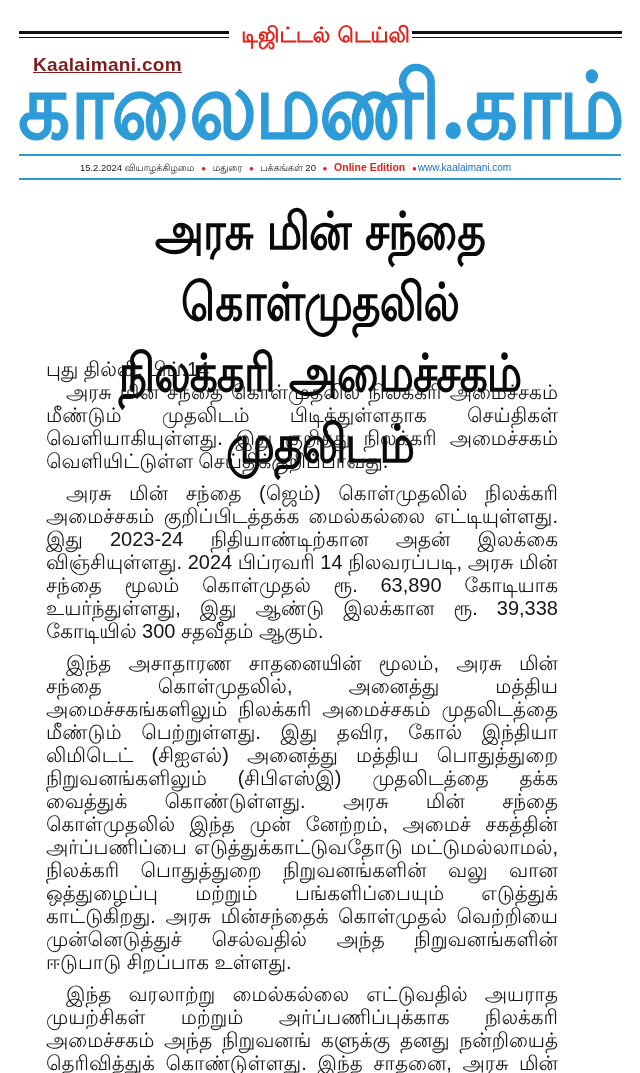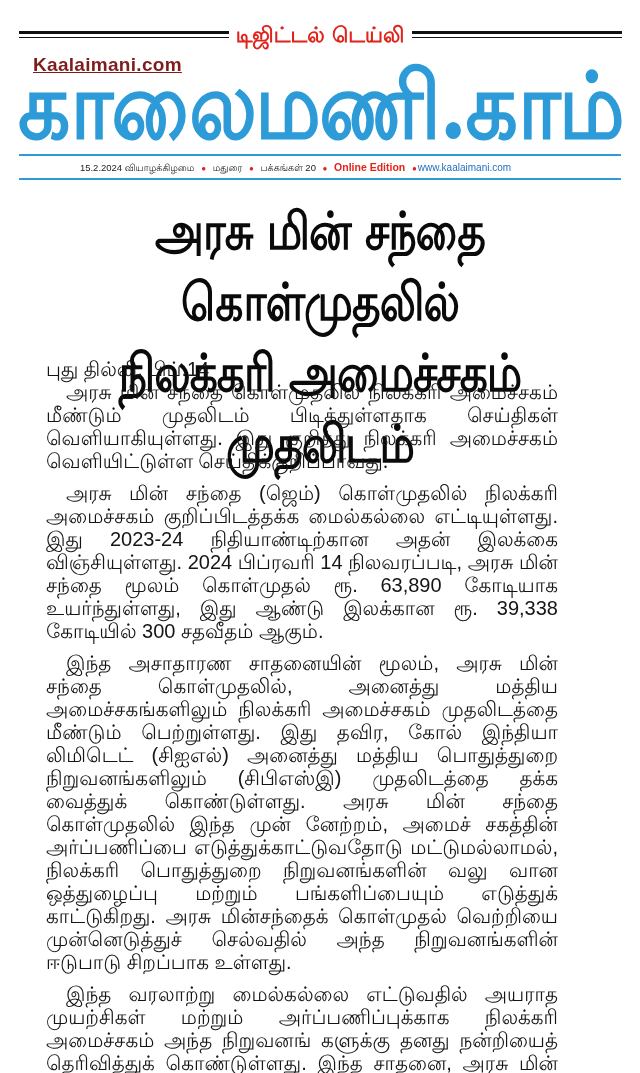--- a/index.html
+++ b/index.html
@@ -9,21 +9,21 @@
     position:relative;
   }
   .top-rule {
     position:absolute; top:31px; height:7px;
     border-top:3px solid #111; border-bottom:1.5px solid #111;
     box-sizing:border-box;
   }
   .top-rule.left { left:19px; width:210px; }
   .top-rule.right { left:412px; width:210px; }
   .tagline {
-    position:absolute; top:20px; left:230px; width:180px; text-align:center;
+    position:absolute; top:20px; left:230px; width:180px; text-align:right;
     color:#e0241b; font-weight:bold; font-size:21px; line-height:30px;
   }
   .brand-en {
     position:absolute; top:54px; left:33px;
     color:#7f1d1d; font-family:"Liberation Sans", sans-serif; font-weight:bold;
     font-size:19px; letter-spacing:0.3px;text-decoration:underline;
   }
   .masthead {
     position:absolute; top:60px; left:18px; width:604px; height:92px;
     color:#2d9bd8; font-family:"DejaVu Serif", serif; font-weight:bold;

